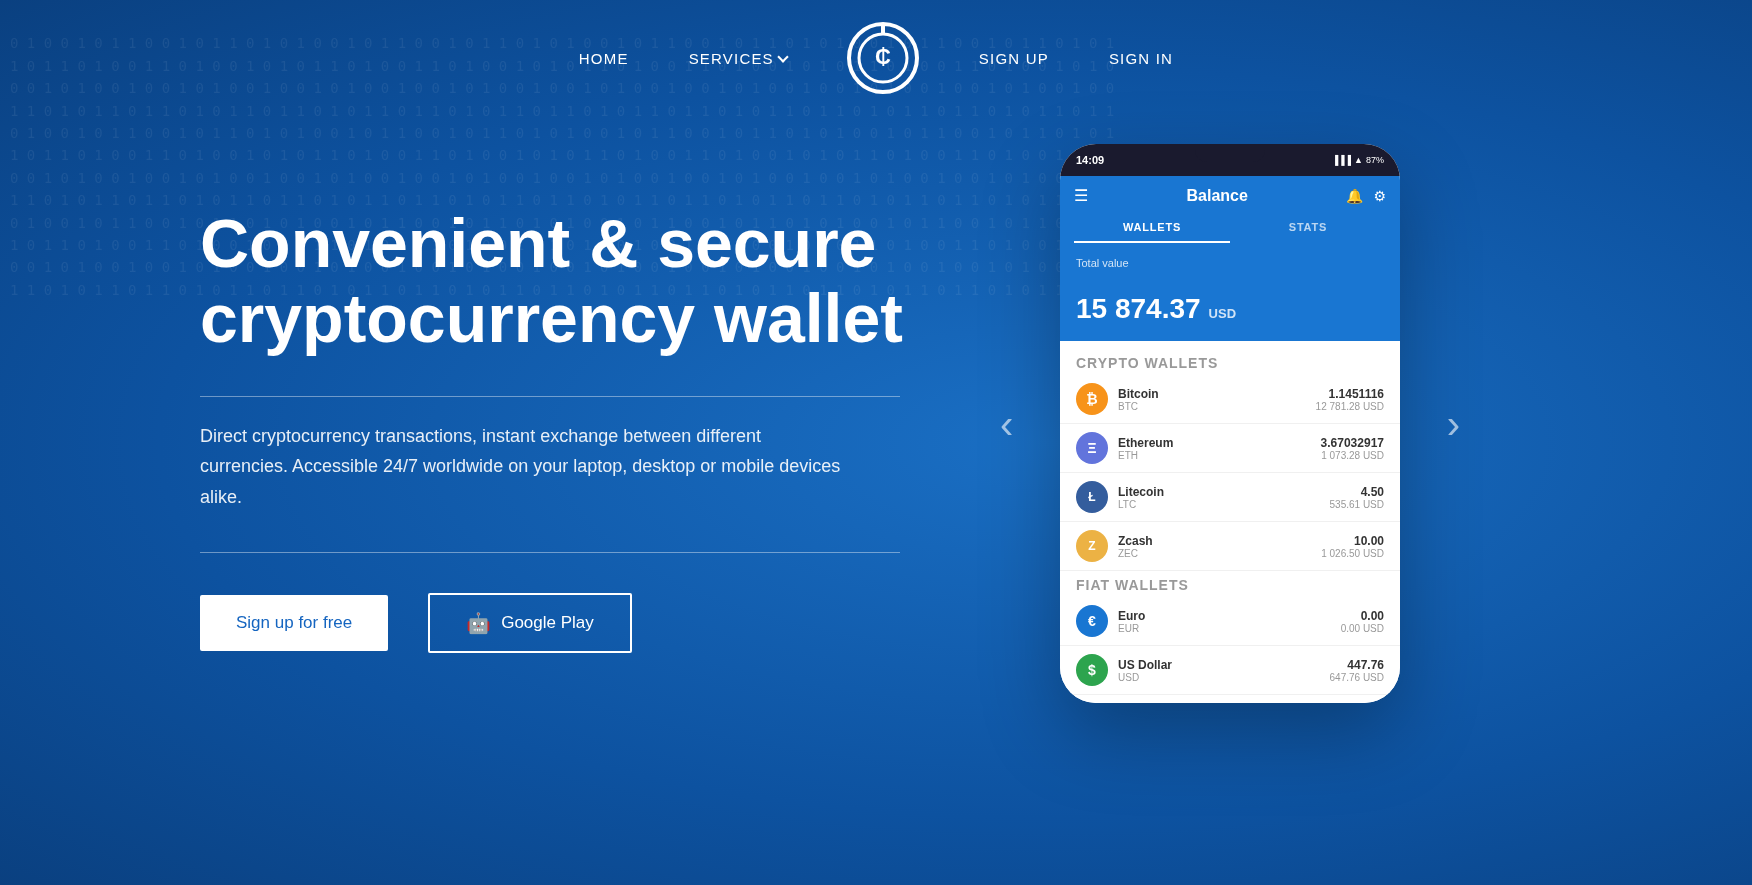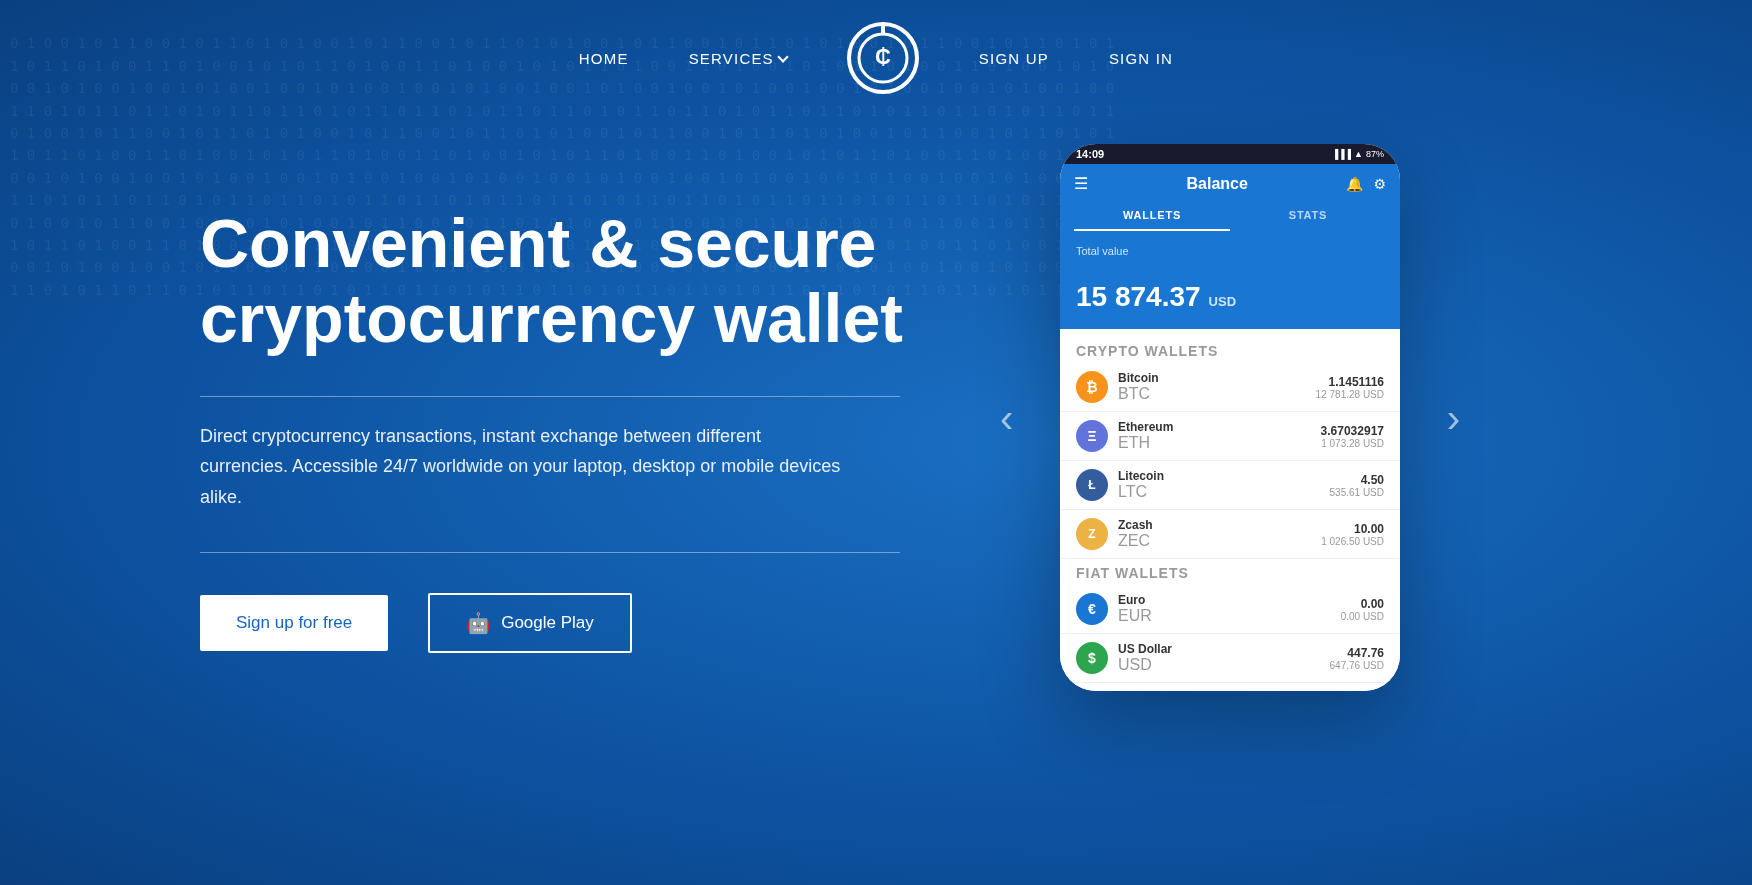--- a/index.html
+++ b/index.html
@@ -197,21 +197,21 @@
       background: white;
       border-radius: 36px;
       padding: 0;
       box-shadow: 0 30px 80px rgba(0,0,0,0.3);
       overflow: hidden;
       position: relative;
     }
 
     .phone-notch-bar {
       background: #1a1a2e;
-      height: 20px;
+      height: 32px;
       display: flex;
       align-items: center;
       justify-content: space-between;
       padding: 0 16px;
       border-radius: 36px 36px 0 0;
     }
 
     .phone-time {
       color: white;
       font-size: 11px;
@@ -351,21 +351,21 @@
       flex: 1;
     }
 
     .wallet-name {
       font-size: 12px;
       font-weight: 600;
       color: #333;
     }
 
     .wallet-ticker {
-      font-size: 16px;
+      font-size: 10px;
       color: #999;
     }
 
     .wallet-amounts {
       text-align: right;
     }
 
     .wallet-crypto-amount {
       font-size: 12px;
       font-weight: 600;

